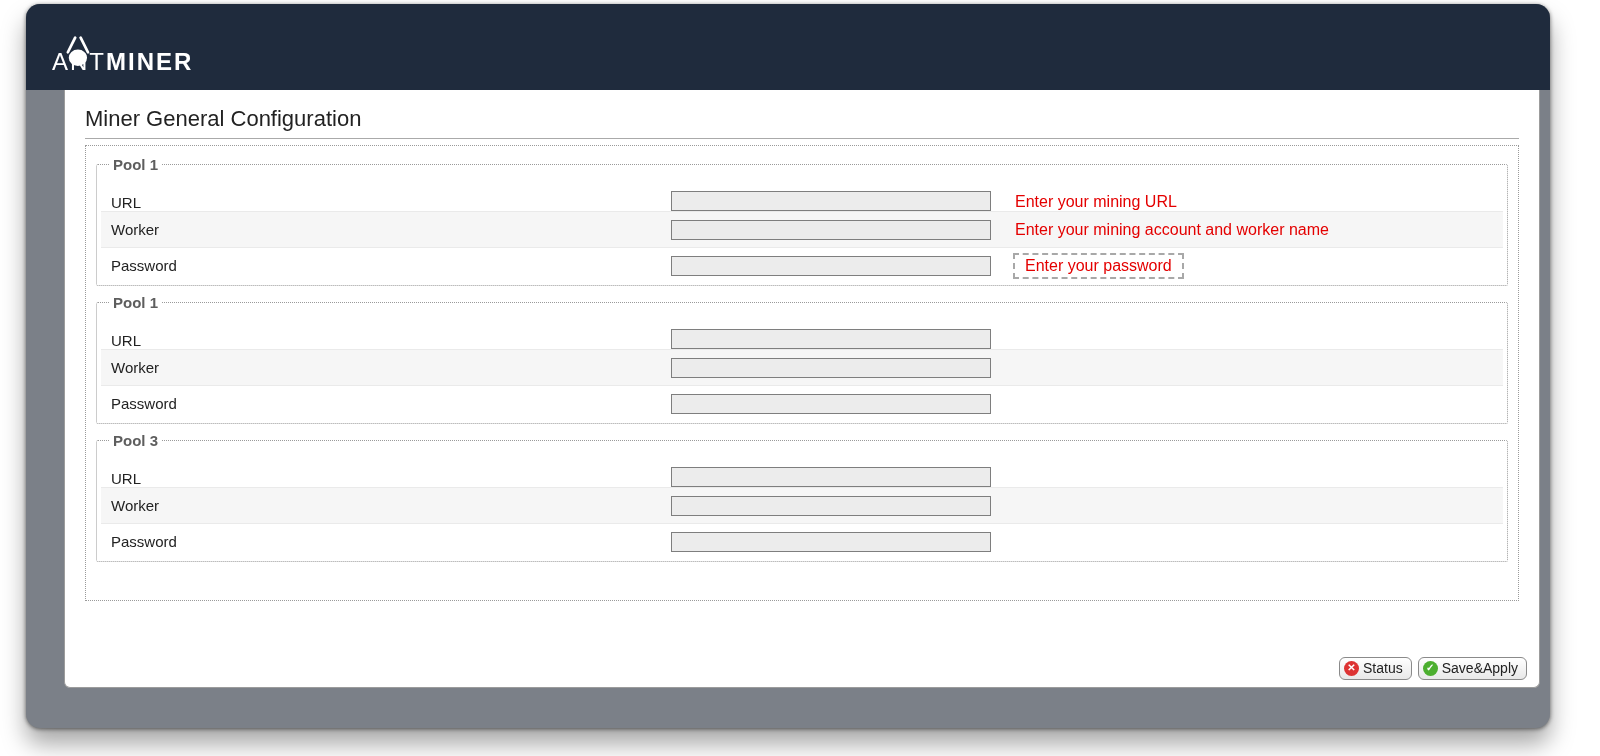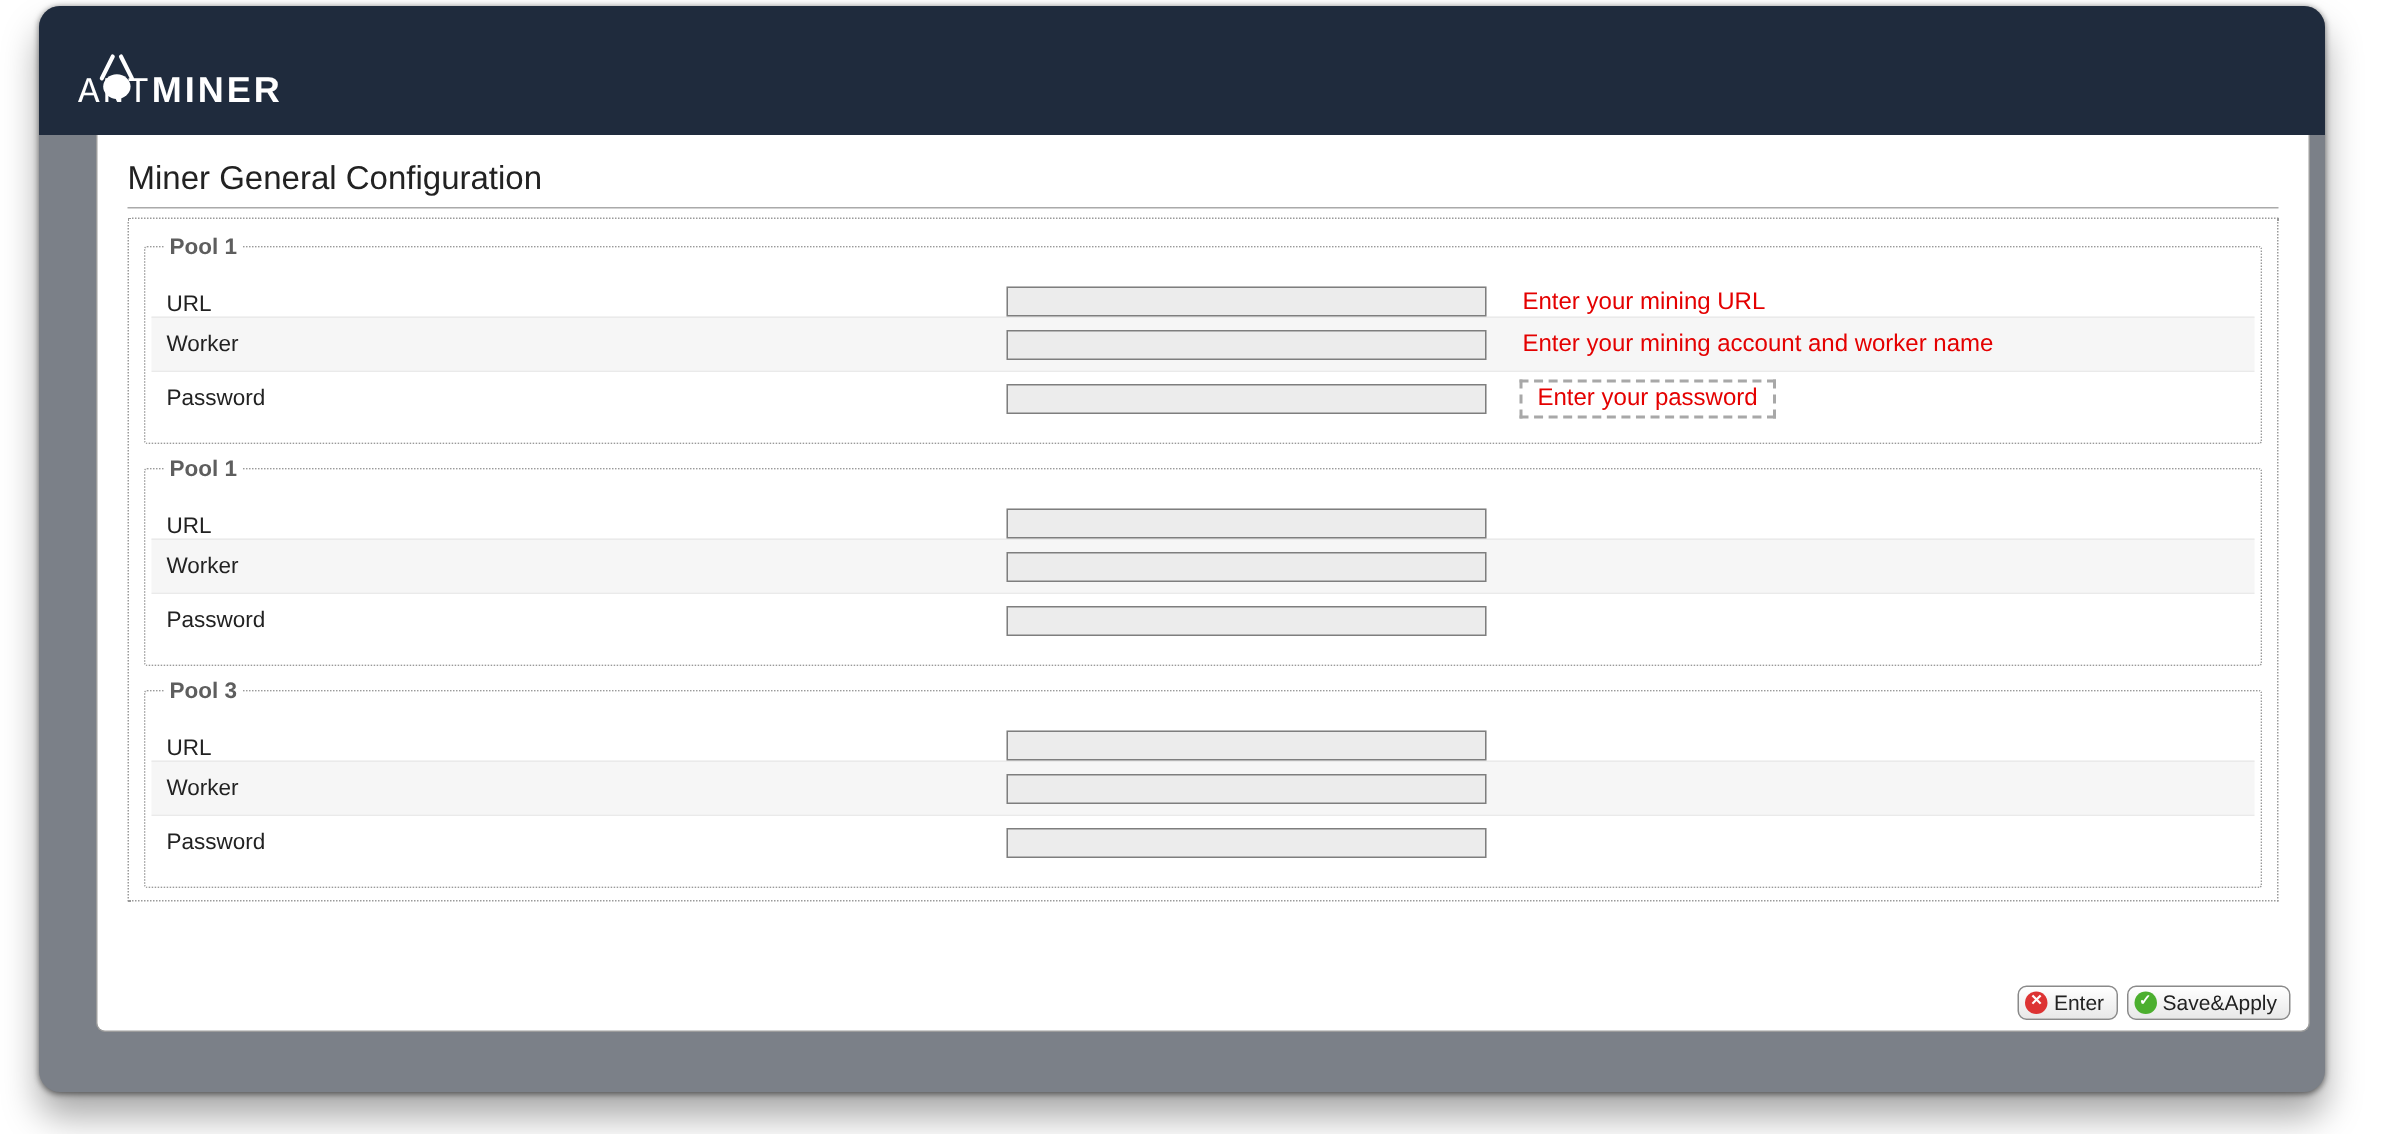--- a/index.html
+++ b/index.html
@@ -33,21 +33,21 @@
     color: #fff;
   }
   .brand { display: flex; align-items: flex-end; height: 62px; }
   .brand-logo { width: 58px; height: 42px; margin-right: 0; }
   .brand-text {
     font-family: Verdana, Arial, sans-serif;
     font-size: 24px;
     letter-spacing: 2px;
     margin-left: -54px;
   }
-  .brand-text .thin { font-weight: 300; font-family: Liberation Mono, monospace; }
+  .brand-text .thin { font-weight: 300; }
   .brand-text .bold { font-weight: 900; }
 
   
   .tabs1 {
     display: flex;
     align-items: flex-end;
     padding: 8px 0 0 50px;
     height: 30px;
   }
   .tab1 {
@@ -132,21 +132,21 @@
   .pools-box {
     border: 1px dotted #9a9a9a;
     padding: 10px 10px 16px 10px;
     height: 456px;
   }
 
   fieldset.pool {
     border: 1px dotted #9a9a9a;
     border-radius: 2px;
     margin: 0 0 8px 0;
-    padding: 2px 4px 12px 4px;
+    padding: 2px 4px 2px 4px;
   }
   fieldset.pool legend {
     color: #5e5e5e;
     font-weight: 700;
     font-size: 15px;
     padding: 0 4px;
     margin-left: 8px;
   }
   .row {
     display: flex;
@@ -286,21 +286,21 @@
               <div class="row-label">Password</div>
               <div class="row-input-wrap"><input class="row-input" type="text" value="" style=""></div>
             </div>
           </fieldset>
         </div>
     </div>
 
     <div class="footer-buttons">
       <button class="fbtn">
         <span class="icon-circle ic-red">✕</span>
-        <span>Enter</span>
+        <span>Status</span>
       </button>
       <button class="fbtn">
         <span class="icon-circle ic-green">✓</span>
         <span>Save&amp;Apply</span>
       </button>
     </div>
   </div>
 
 </div>
 

